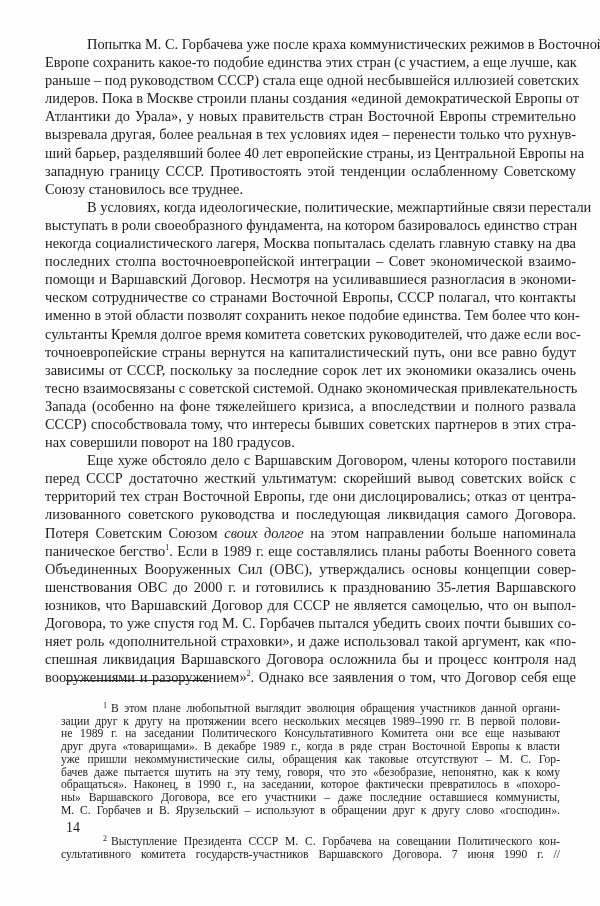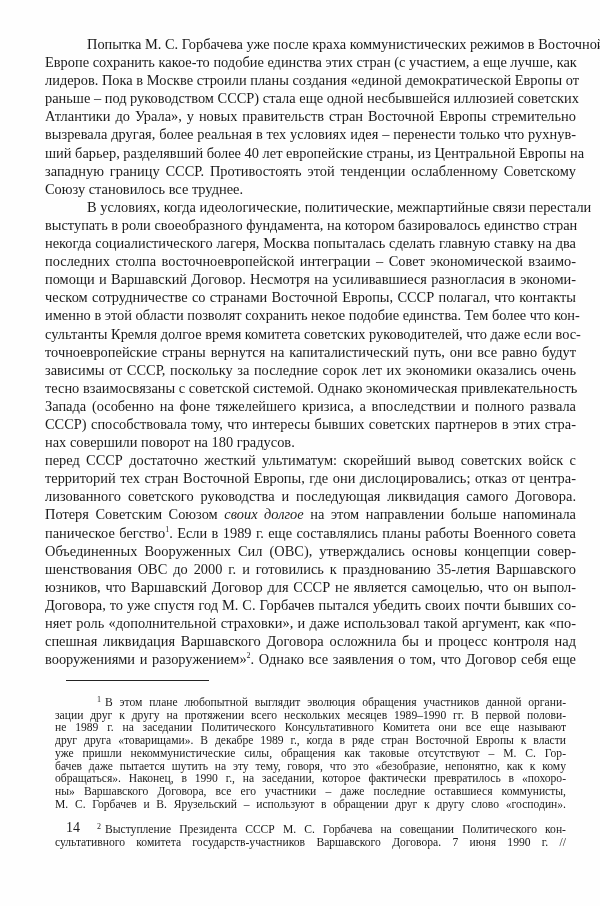--- a/index.html
+++ b/index.html
@@ -16,40 +16,40 @@
   .body-text p .line.last { text-align-last: left; }
   .line { text-align-last: justify; }
   sup { font-size: 8px; line-height: 0; vertical-align: 6px; }
   em { font-style: italic; }
   .rule { position: absolute; left: 66px; top: 680px; width: 143px; height: 1px; background: #222; }
   .footnotes {
     position: absolute; left: 66px; top: 684px; width: 510px;
     font-family: "Liberation Serif", "DejaVu Serif", serif;
     font-size: 11.6px; line-height: 12.7px; color: #1a1a1a;
   }
-  .footnotes p { margin: 10px; text-indent: 21px; }
+  .footnotes p { margin: 16px; text-indent: 21px; }
   .footnotes .line { display: block; text-align: justify; text-align-last: justify; white-space: nowrap; }
   .fn-mark { font-size: 8px; vertical-align: 4px; margin-right: 4px; }
   .page-number {
     position: absolute; left: 66px; top: 820px;
     font-family: "Liberation Serif", "DejaVu Serif", serif;
     font-size: 14px; color: #1a1a1a;
   }
 </style>
 </head>
 <body>
 
 <div class="page">
 
   <div class="body-text">
     <p>
       <span class="line">Попытка М. С. Горбачева уже после краха коммунистических режимов в Восточной</span>
       <span class="line" style="text-indent:-21px">Европе сохранить какое-то подобие единства этих стран (с участием, а еще лучше, как</span>
+      <span class="line" style="text-indent:-21px">раньше – под руководством СССР) стала еще одной несбывшейся иллюзией советских</span>
       <span class="line" style="text-indent:-21px">лидеров. Пока в Москве строили планы создания «единой демократической Европы от</span>
-      <span class="line" style="text-indent:-21px">раньше – под руководством СССР) стала еще одной несбывшейся иллюзией советских</span>
       <span class="line" style="text-indent:-21px">Атлантики до Урала», у новых правительств стран Восточной Европы стремительно</span>
       <span class="line" style="text-indent:-21px">вызревала другая, более реальная в тех условиях идея – перенести только что рухнув-</span>
       <span class="line" style="text-indent:-21px">ший барьер, разделявший более 40 лет европейские страны, из Центральной Европы на</span>
       <span class="line" style="text-indent:-21px">западную границу СССР. Противостоять этой тенденции ослабленному Советскому</span>
       <span class="line last" style="text-indent:-21px">Союзу становилось все труднее.</span>
     </p>
     <p>
       <span class="line">В условиях, когда идеологические, политические, межпартийные связи перестали</span>
       <span class="line" style="text-indent:-21px">выступать в роли своеобразного фундамента, на котором базировалось единство стран</span>
       <span class="line" style="text-indent:-21px">некогда социалистического лагеря, Москва попыталась сделать главную ставку на два</span>
@@ -59,20 +59,21 @@
       <span class="line" style="text-indent:-21px">именно в этой области позволят сохранить некое подобие единства. Тем более что кон-</span>
       <span class="line" style="text-indent:-21px">сультанты Кремля долгое время комитета советских руководителей, что даже если вос-</span>
       <span class="line" style="text-indent:-21px">точноевропейские страны вернутся на капиталистический путь, они все равно будут</span>
       <span class="line" style="text-indent:-21px">зависимы от СССР, поскольку за последние сорок лет их экономики оказались очень</span>
       <span class="line" style="text-indent:-21px">тесно взаимосвязаны с советской системой. Однако экономическая привлекательность</span>
       <span class="line" style="text-indent:-21px">Запада (особенно на фоне тяжелейшего кризиса, а впоследствии и полного развала</span>
       <span class="line" style="text-indent:-21px">СССР) способствовала тому, что интересы бывших советских партнеров в этих стра-</span>
       <span class="line last" style="text-indent:-21px">нах совершили поворот на 180 градусов.</span>
     </p>
     <p>
+      <span class="line">Еще хуже обстояло дело с Варшавским Договором, члены которого поставили</span>
       <span class="line" style="text-indent:-21px">перед СССР достаточно жесткий ультиматум: скорейший вывод советских войск с</span>
       <span class="line" style="text-indent:-21px">территорий тех стран Восточной Европы, где они дислоцировались; отказ от центра-</span>
       <span class="line" style="text-indent:-21px">лизованного советского руководства и последующая ликвидация самого Договора.</span>
       <span class="line rich" style="text-indent:-21px">Потеря Советским Союзом <em>своих долгое</em> на этом направлении больше напоминала</span>
       <span class="line rich" style="text-indent:-21px">паническое бегство<sup>1</sup>. Если в 1989 г. еще составлялись планы работы Военного совета</span>
       <span class="line" style="text-indent:-21px">Объединенных Вооруженных Сил (ОВС), утверждались основы концепции совер-</span>
       <span class="line" style="text-indent:-21px">шенствования ОВС до 2000 г. и готовились к празднованию 35-летия Варшавского</span>
       <span class="line" style="text-indent:-21px">юзников, что Варшавский Договор для СССР не является самоцелью, что он выпол-</span>
       <span class="line" style="text-indent:-21px">Договора, то уже спустя год М. С. Горбачев пытался убедить своих почти бывших со-</span>
       <span class="line" style="text-indent:-21px">няет роль «дополнительной страховки», и даже использовал такой аргумент, как «по-</span>

